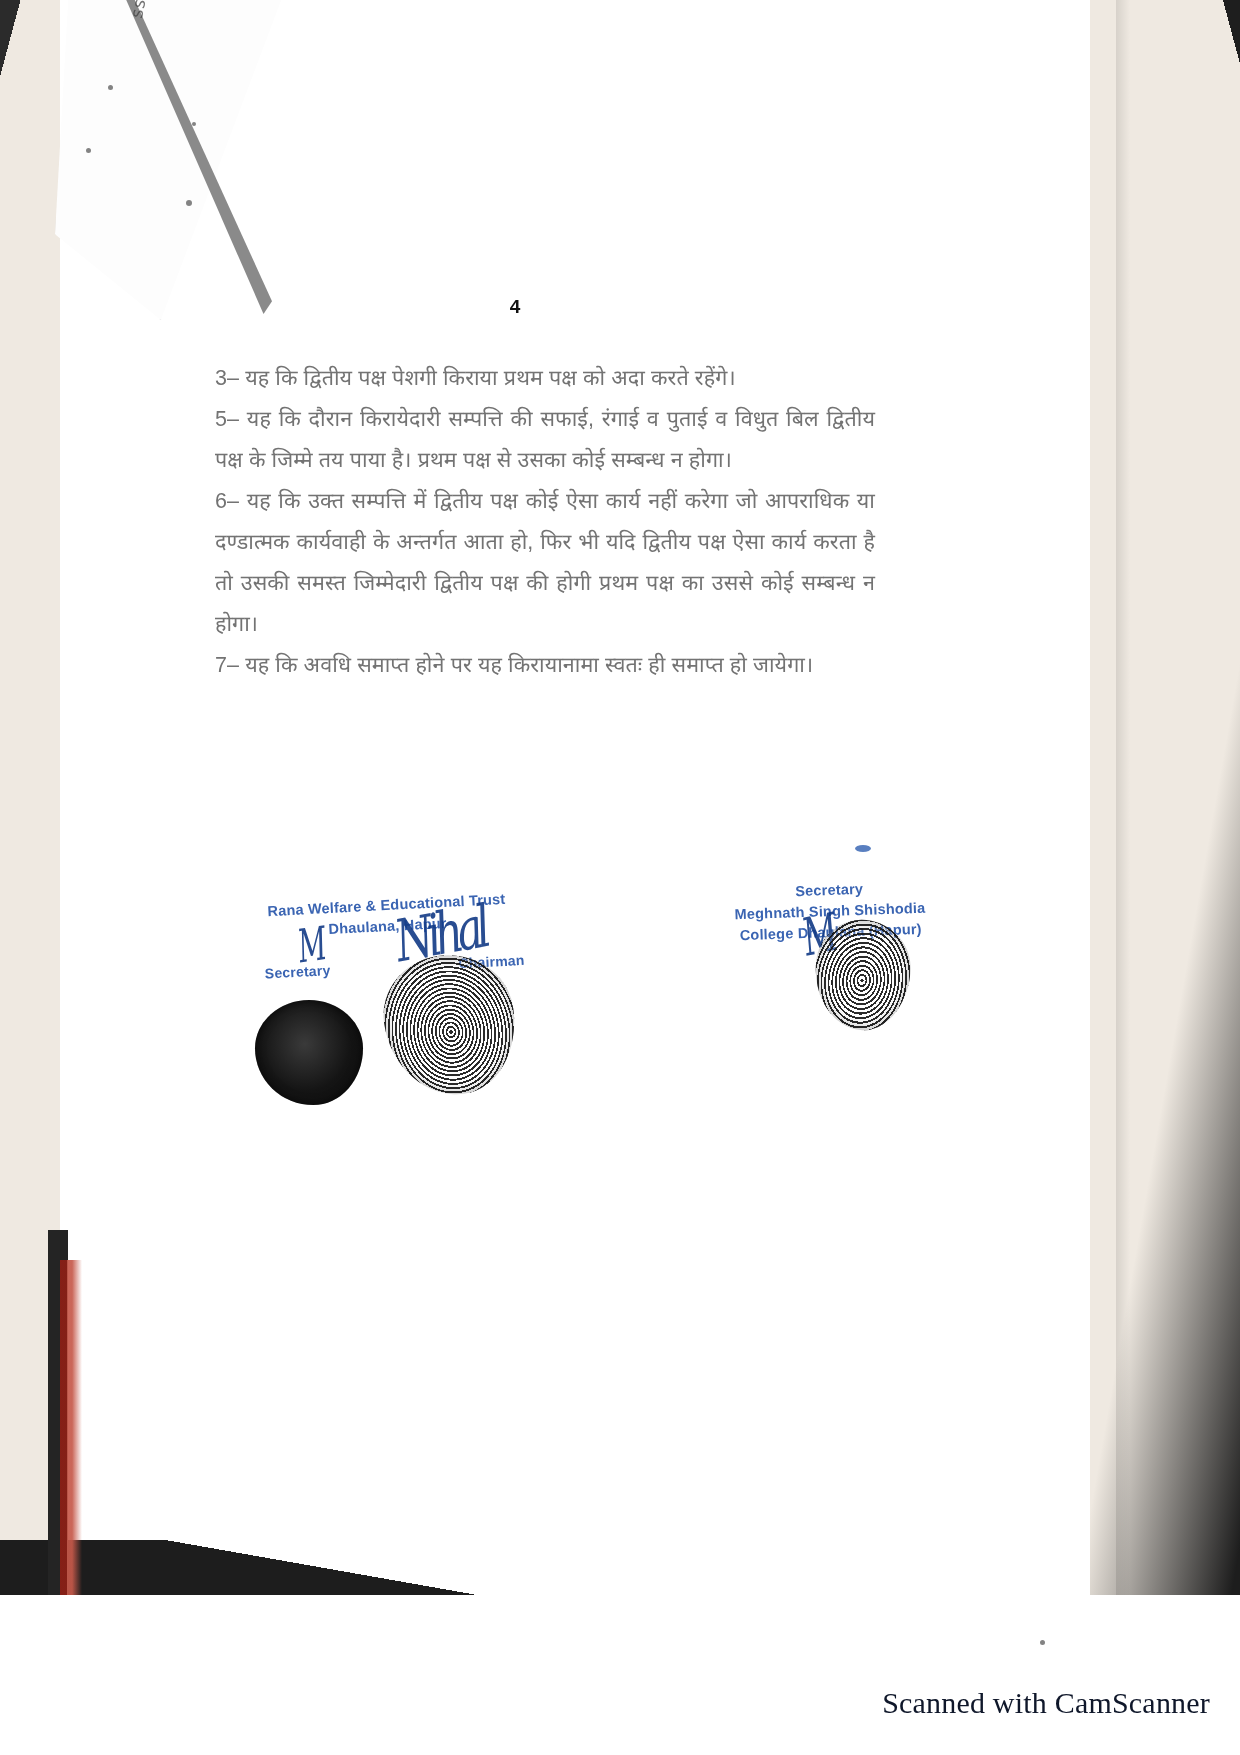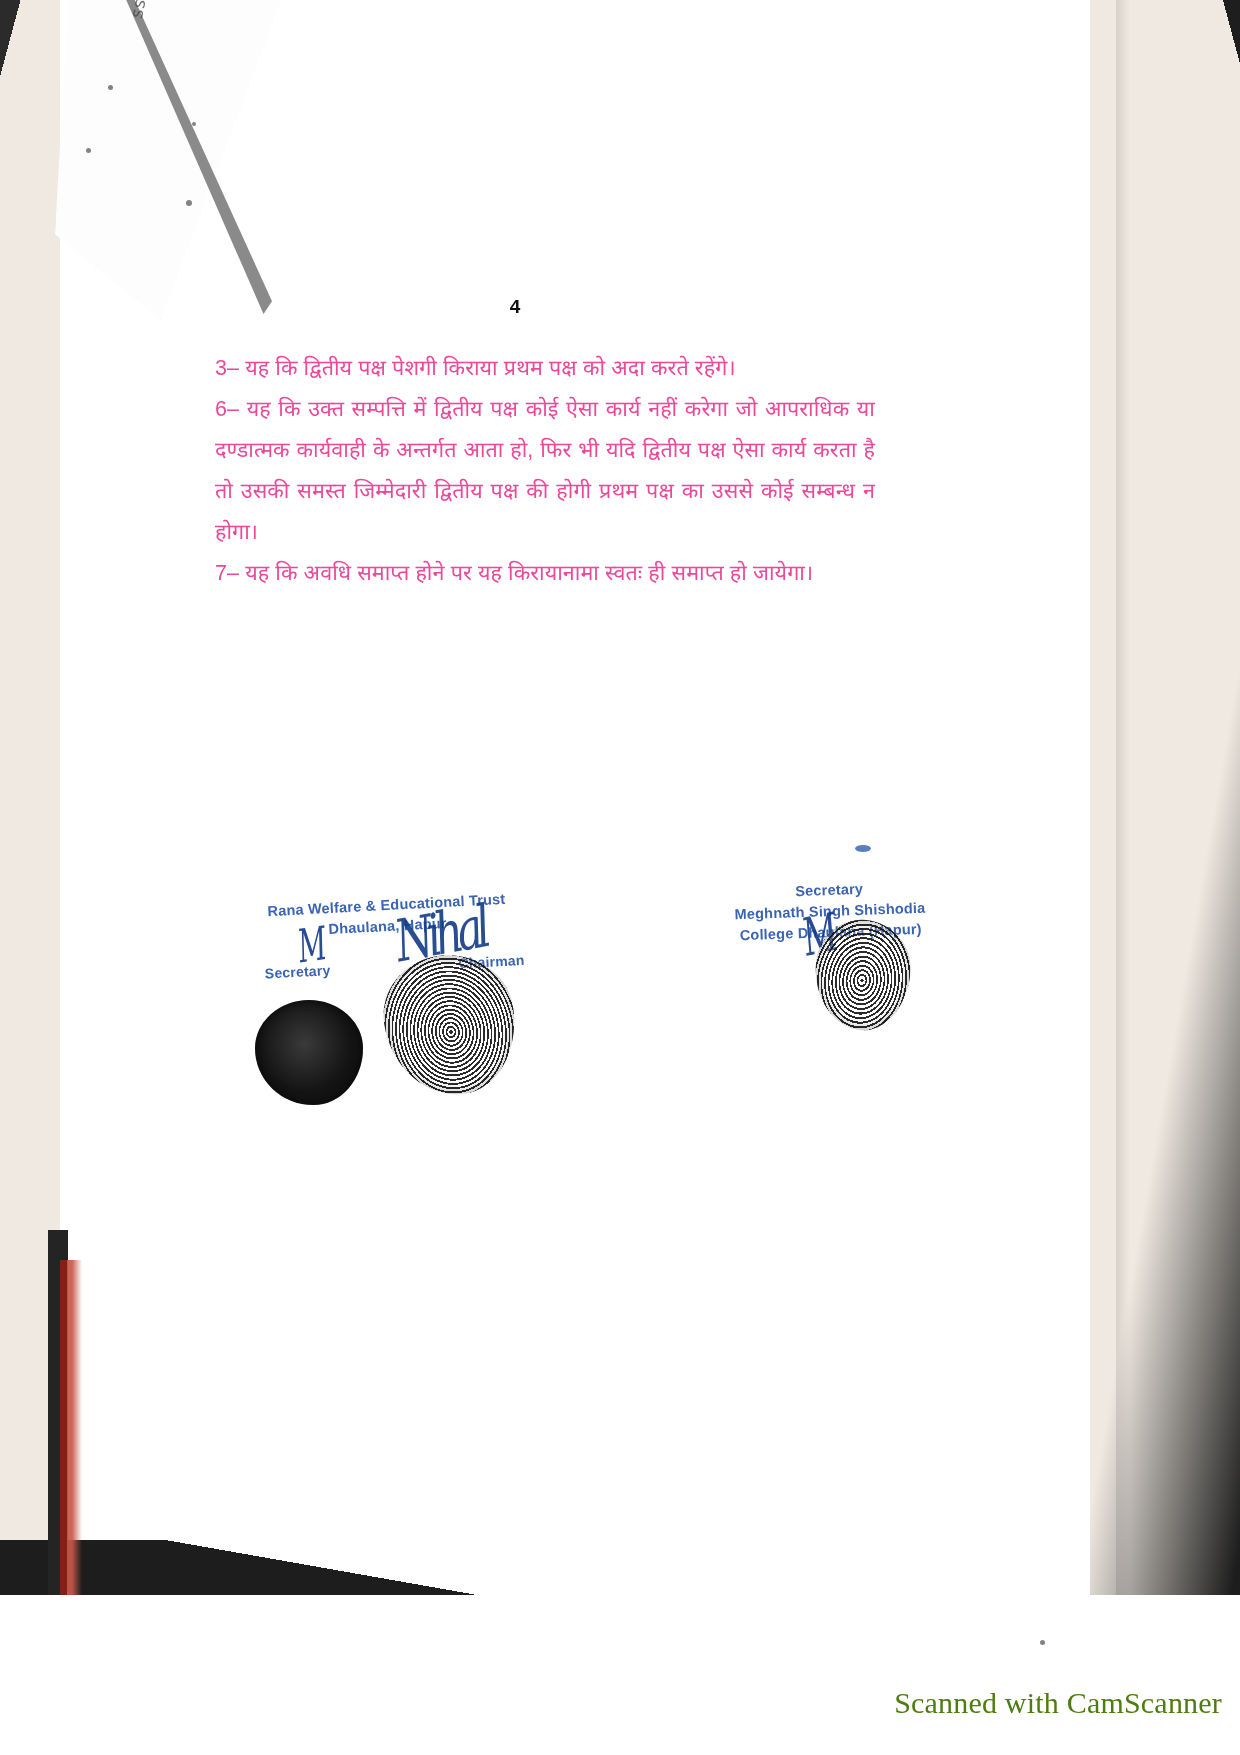--- a/index.html
+++ b/index.html
@@ -142,24 +142,24 @@
     text-align: center;
     font-family: "Liberation Sans", sans-serif;
     font-size: 19px;
     color: #111;
     font-weight: 600;
   }
 
   .body-text {
     position: absolute;
     left: 215px;
-    top: 348px;
+    top: 358px;
     width: 660px;
     font-family: "Liberation Sans", sans-serif;
-    color: #ec4899;
+    color: #737373;
     font-size: 21.5px;
     line-height: 41px;
     text-align: justify;
     text-justify: inter-word;
     letter-spacing: .1px;
   }
   .body-text p {
     margin: 0 0 0 0;
   }
 
@@ -258,25 +258,25 @@
     width: 16px;
     height: 7px;
     background: #2f5fb0;
     border-radius: 50%;
     opacity: .8;
   }
 
   
   .camscanner {
     position: absolute;
-    right: 18px;
+    right: 30px;
     bottom: 35px;
     font-family: "Liberation Serif", serif;
     font-size: 30px;
-    color: #4d7c0f;
+    color: #0f172a;
     letter-spacing: .2px;
   }
 </style>
 </head>
 <body>
 
 <div class="scan-root">
 
   <div class="scan-desk"></div>
 
@@ -296,20 +296,21 @@
   <div class="speck" style="left:108px; top:85px; width:5px; height:5px;"></div>
   <div class="speck" style="left:192px; top:122px; width:4px; height:4px;"></div>
   <div class="speck" style="left:86px; top:148px; width:5px; height:5px;"></div>
   <div class="speck" style="left:186px; top:200px; width:6px; height:6px;"></div>
   <div class="speck" style="left:1040px; top:1640px; width:5px; height:5px;"></div>
 
   <div class="page-number">4</div>
 
   <div class="body-text">
     <p>3– यह कि द्वितीय पक्ष पेशगी किराया प्रथम पक्ष को अदा करते रहेंगे।</p>
+    <p>5– यह कि दौरान किरायेदारी सम्पत्ति की सफाई, रंगाई व पुताई व विधुत बिल द्वितीय पक्ष के जिम्मे तय पाया है। प्रथम पक्ष से उसका कोई सम्बन्ध न होगा।</p>
     <p>6– यह कि उक्त सम्पत्ति में द्वितीय पक्ष कोई ऐसा कार्य नहीं करेगा जो आपराधिक या दण्डात्मक कार्यवाही के अन्तर्गत आता हो, फिर भी यदि द्वितीय पक्ष ऐसा कार्य करता है तो उसकी समस्त जिम्मेदारी द्वितीय पक्ष की होगी प्रथम पक्ष का उससे कोई सम्बन्ध न होगा।</p>
     <p>7– यह कि अवधि समाप्त होने पर यह किरायानामा स्वतः ही समाप्त हो जायेगा।</p>
   </div>
 
   <div class="stamp stamp-left">
     <div>Rana Welfare &amp; Educational Trust</div>
     <div>Dhaulana, Hapur</div>
     <div class="role-sec">Secretary</div>
     <div class="role-chair">Chairman</div>
   </div>

